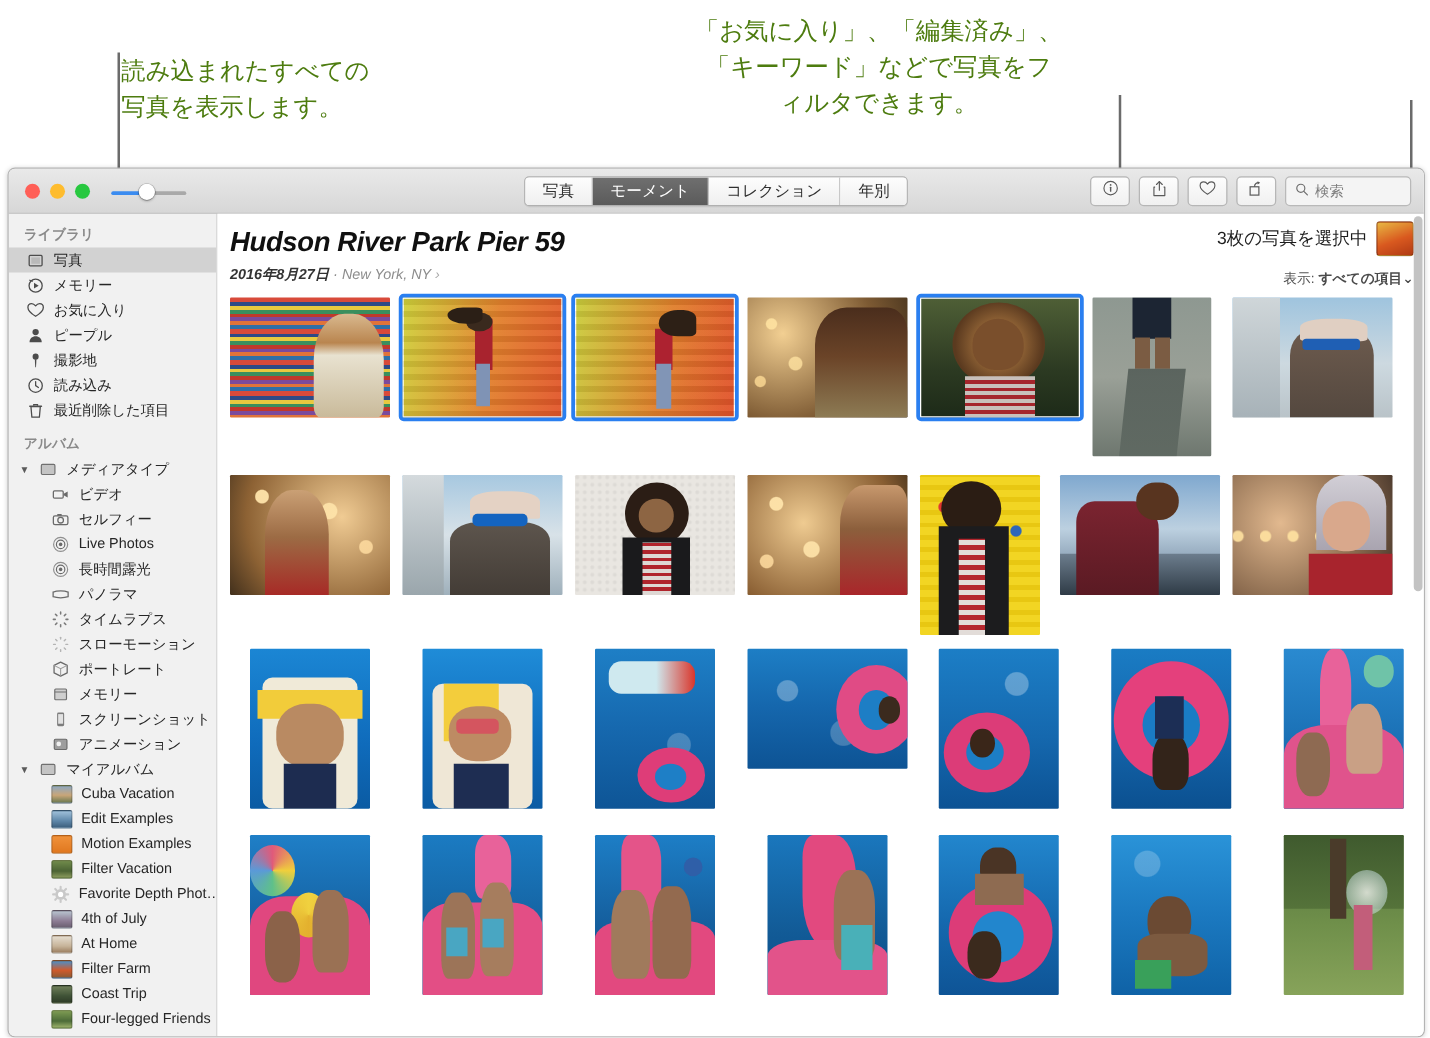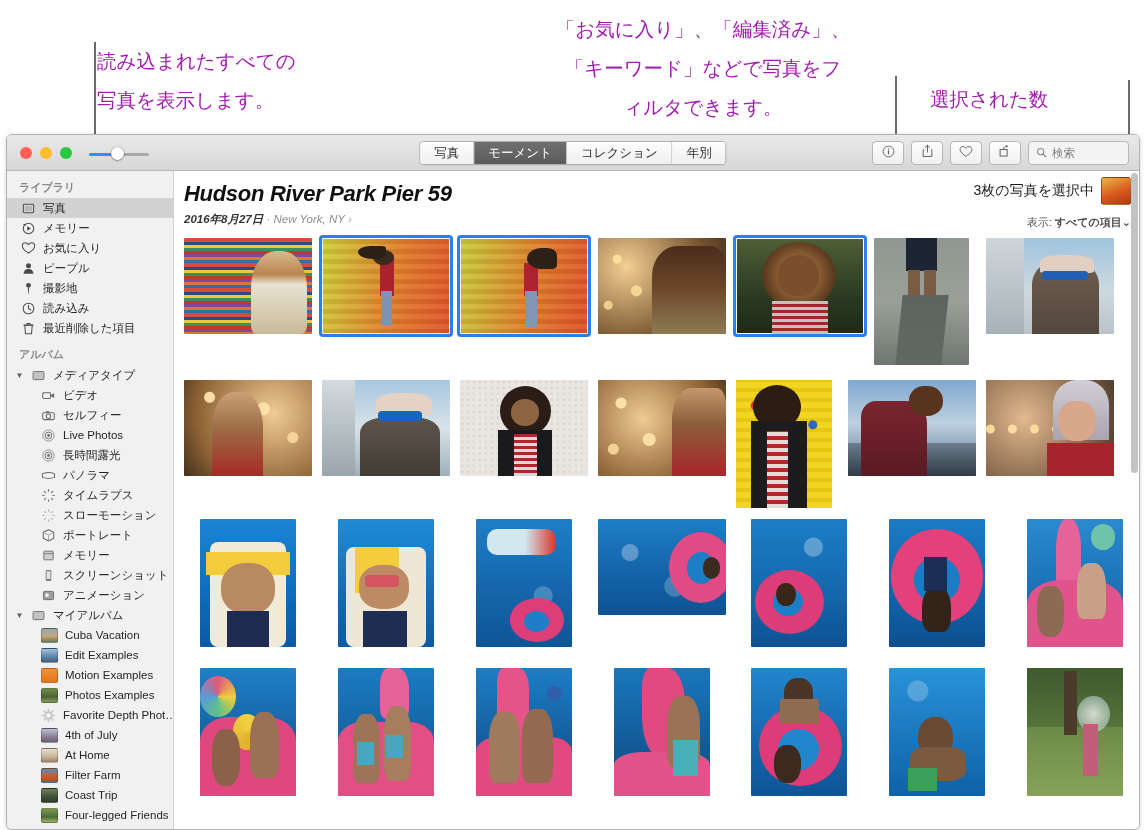--- a/index.html
+++ b/index.html
@@ -10,22 +10,22 @@
     font-family: "Liberation Sans", "DejaVu Sans", sans-serif;
     overflow: hidden;
   }
   #root { position: relative; width: 1144px; height: 830px; }
 
   
   .callout {
     position: absolute;
     font-family: "DejaVu Sans", "Liberation Sans", sans-serif;
     font-size: 19.5px;
-    line-height: 39px;
-    color: #a21caf;
+    line-height: 29px;
+    color: #4d7c0f;
     white-space: pre-line;
   }
   #callout-library  { left: 97px;  top: 42px;  width: 310px; text-align: left; }
   #callout-filter   { left: 508px; top: 10px;  width: 390px; text-align: center; }
   #callout-selected { left: 930px; top: 80px;  width: 200px; text-align: left; }
 
   .leader { position: absolute; background: #6b6b6b; }
 
   
   #window {
@@ -157,21 +157,20 @@
 </head>
 <body>
 
 <div id="root">
 
   <div class="callout" id="callout-library">読み込まれたすべての
 写真を表示します。</div>
   <div class="callout" id="callout-filter">「お気に入り」、「編集済み」、
 「キーワード」などで写真をフ
 ィルタできます。</div>
-  <div class="callout" id="callout-selected">選択された数</div>
 
   <div class="leader" style="left:94px;  top:42px;  width:2px;  height:258px;"></div>
   <div class="leader" style="left:94px;  top:298px; width:16px; height:2px;"></div>
   <div class="leader" style="left:895px; top:76px;  width:2px;  height:140px;"></div>
   <div class="leader" style="left:895px; top:215px; width:135px;height:2px;"></div>
   <div class="leader" style="left:1128px;top:80px;  width:2px;  height:110px;"></div>
 
   <div id="window">
 
     <div id="titlebar">
@@ -459,21 +458,21 @@
         <div class="sb-row indent2">
           <span class="thumb" style="background:linear-gradient(#9fc0da,#5e86a8 60%,#3c5f7d)"></span>
           <span>Edit Examples</span>
         </div>
         <div class="sb-row indent2">
           <span class="thumb" style="background:linear-gradient(#f0913a,#e0781f)"></span>
           <span>Motion Examples</span>
         </div>
         <div class="sb-row indent2">
           <span class="thumb" style="background:linear-gradient(#6f8a4a,#4b6334 60%,#8a9a5c)"></span>
-          <span>Photos Examples</span>
+          <span>Filter Vacation</span>
         </div>
         <div class="sb-row indent2">
           <span class="ic">
               <svg width="15" height="15" viewBox="0 0 16 16">
                 <g fill="#c9c9c9">
                   <circle cx="8" cy="8" r="4.6"></circle>
                 </g>
                 <circle cx="8" cy="8" r="2.2" fill="#fff"></circle>
                 <g stroke="#c9c9c9" stroke-width="1.8" stroke-linecap="round">
                   <path d="M8 1.6 V3.2"></path>

